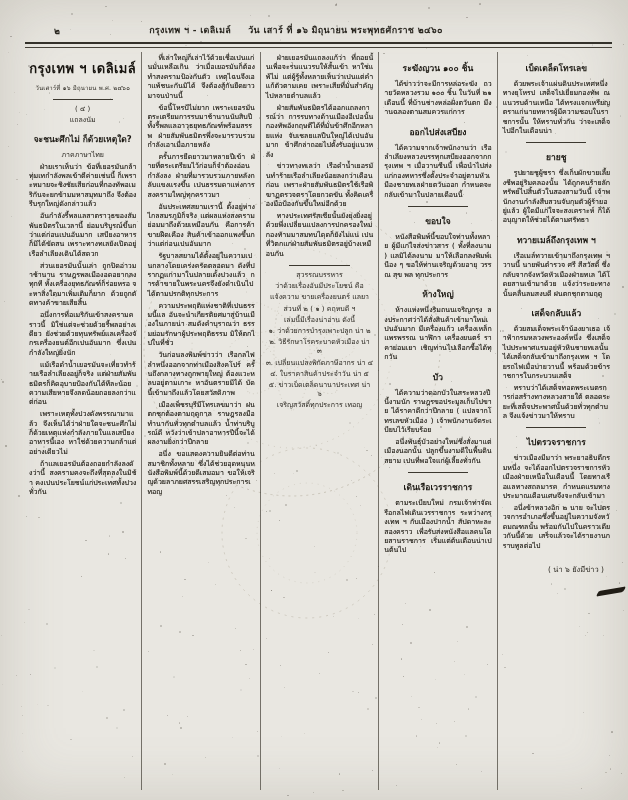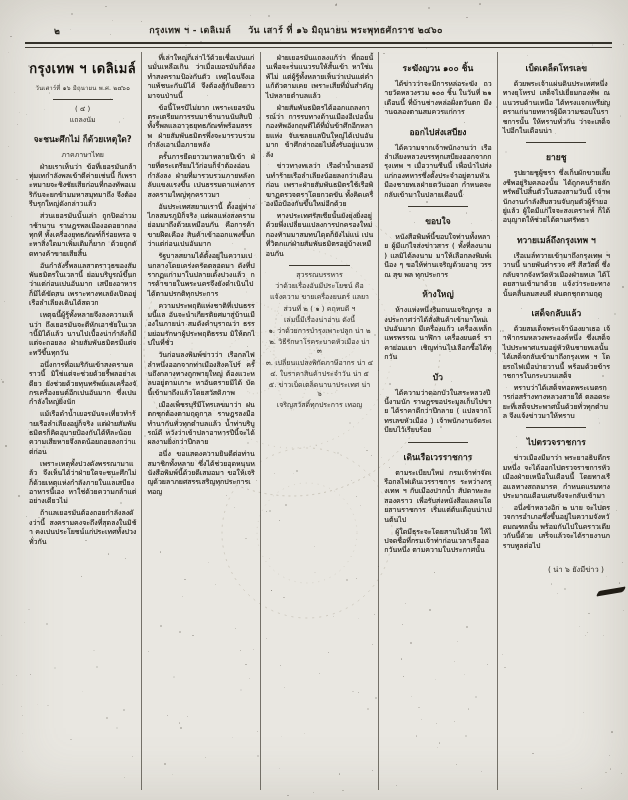--- a/index.html
+++ b/index.html
@@ -76,23 +76,22 @@
   <div class="cols">
     <div class="col">
         <div class="mast">กรุงเทพ ฯ เดลิเมล์</div>
         <div class="sub">วันเสาร์ที่ ๑๖ มิถุนายน พ.ศ. ๒๔๖๐</div>
         <div class="rule"></div>
         <div class="c">( ๔ )</div>
         <div class="c">แถลงนัม</div>
         <div class="h">จะชนะศึกไม่ ก็ด้วยเหตุใด?</div>
         <div class="c">ภาคภาษาไทย</div>
         <p class="p">ฝ่ายเราเห็นว่า ข้อที่เยอรมันกล้าทุ่มเทกำลังพลเข้าตีค่ายเช่นนี้ ก็เพราะหมายจะชิงชัยเสียก่อนที่กองทัพอเมริกันจะยกข้ามมหาสมุทมาถึง จึงต้องรีบรุกใหญ่ดังกล่าวแล้ว</p>
+        <p class="p">อันกำลังรี้พลแลสาตราวุธของสัมพันธมิตรในเวลานี้ ย่อมบริบูรณ์ขึ้นกว่าแต่ก่อนเปนอันมาก เสบียงอาหารก็มิได้ขัดสน เพราะทางทเลยังเปิดอยู่ เรือลำเลียงเดินได้สดวก</p>
         <p class="p">ส่วนเยอรมันนั้นเล่า ถูกปิดอ่าวมาช้านาน ราษฎรพลเมืองอดอยากลงทุกที ทั้งเครื่องยุทธภัณฑ์ก็ร่อยหรอ จะหาสิ่งใดมาเพิ่มเติมก็ยาก ด้วยถูกตัดทางค้าขายเสียสิ้น</p>
-        <p class="p">อันกำลังรี้พลแลสาตราวุธของสัมพันธมิตรในเวลานี้ ย่อมบริบูรณ์ขึ้นกว่าแต่ก่อนเปนอันมาก เสบียงอาหารก็มิได้ขัดสน เพราะทางทเลยังเปิดอยู่ เรือลำเลียงเดินได้สดวก</p>
-        <p class="p">เหตุฉนี้ผู้รู้ทั้งหลายจึงลงความเห็นว่า ถึงเยอรมันจะตีหักเอาชัยในเวลานี้มิได้แล้ว นานไปเบื้องน่ากำลังก็มีแต่จะถอยลง ฝ่ายสัมพันธมิตรมีแต่จะทวีขึ้นทุกวัน</p>
         <p class="p">อนึ่งการที่อเมริกันเข้าสงครามคราวนี้ มิใช่แต่จะช่วยด้วยรี้พลอย่างเดียว ยังช่วยด้วยทุนทรัพย์แลเครื่องจักรเครื่องยนต์อีกเปนอันมาก ซึ่งเปนกำลังใหญ่ยิ่งนัก</p>
         <p class="p">แม้เรือดำน้ำเยอรมันจะเที่ยวทำร้ายเรือลำเลียงอยู่ก็จริง แต่ฝ่ายสัมพันธมิตรก็คิดอุบายป้องกันได้ทีละน้อย ความเสียหายจึงลดน้อยถอยลงกว่าแต่ก่อน</p>
         <p class="p">เพราะเหตุทั้งปวงดังพรรณามาแล้ว จึงเห็นได้ว่าฝ่ายใดจะชนะศึกไม่ ก็ด้วยเหตุแห่งกำลังภายในแลเสบียงอาหารนี้เอง หาใช่ด้วยความกล้าแต่อย่างเดียวไม่</p>
         <p class="p">ถ้าแลเยอรมันต้องถอยกำลังลงดังว่านี้ สงครามคงจะถึงที่สุดลงในมิช้า คงเปนประโยชน์แก่ประเทศทั้งปวงทั่วกัน</p>
       </div>
     <div class="vr"></div>
     <div class="col">
         <p class="p">ที่เล่าใหญ่ก็เล่าไว้ด้วยเชื่อเปนแก่นมั่นเหลือเกิน ว่าเมื่อเยอรมันก็ต้องทำสงครามป้องกันตัว เหตุไฉนจึงเอาแพ้ชนะกันมิได้ จึงต้องสู้กันยืดยาวมาจนป่านนี้</p>
         <p class="p">ข้อนี้โหรป้ไม่ยาก เพราะเยอรมันตระเตรียมการรบมาช้านานนับสิบปี ทั้งรี้พลแลอาวุธยุทธภัณฑ์พร้อมสรรพ ฝ่ายสัมพันธมิตรพึ่งจะมารวบรวมกำลังเอาเมื่อภายหลัง</p>
         <p class="p">ครั้นการยืดยาวมาหลายปีเข้า ฝ่ายที่ตระเตรียมไว้ก่อนก็จำต้องอ่อนกำลังลง ฝ่ายที่มารวบรวมภายหลังกลับแขงแรงขึ้น เปนธรรมดาแห่งการสงครามใหญ่ทุกคราวมา</p>
@@ -128,24 +127,24 @@
         <p class="p">ได้ข่าวว่าจะมีการหล่อระฆัง ถวายวัดหลวงรวม ๑๐๐ ชิ้น ในวันที่ ๒๑ เดือนนี้ ที่บ้านช่างหล่อฝั่งตวันตก มีงานฉลองตามสมควรแก่การ</p>
         <div class="h">ออกไปส่งเสบียง</div>
         <p class="p">ได้ความจากเจ้าพนักงานว่า เรือลำเลียงหลวงบรรทุกเสบียงออกจากกรุงเทพ ฯ เมื่อวานซืนนี้ เพื่อนำไปส่งแก่กองทหารซึ่งตั้งประจำอยู่ตามหัวเมืองชายทเลฝ่ายตวันออก กำหนดจะกลับเข้ามาในปลายเดือนนี้</p>
         <div class="rule"></div>
         <div class="h">ขอบใจ</div>
         <p class="p">หนังสือพิมพ์นี้ขอบใจท่านทั้งหลาย ผู้มีแก่ใจส่งข่าวสาร ( ทั้งที่ลงนาม ) แลมิได้ลงนาม มาให้เลือกลงพิมพ์เนือง ๆ ขอให้ท่านเจริญด้วยอายุ วรรณ สุข พล ทุกประการ</p>
         <div class="h">ห้างใหญ่</div>
         <p class="p">ห้างแห่งหนึ่งริมถนนเจริญกรุง ลงประกาศว่าได้สั่งสินค้าเข้ามาใหม่เปนอันมาก มีเครื่องแก้ว เครื่องเหล็ก แพรพรรณ นาฬิกา เครื่องยนตร์ ราคาย่อมเยา เชิญท่านไปเลือกซื้อได้ทุกวัน</p>
         <div class="h">บัว</div>
         <p class="p">ได้ความว่าดอกบัวในสระหลวงปีนี้งามนัก ราษฎรขอประมูลเก็บไปขาย ได้ราคาดีกว่าปีกลาย ( แปลจากโทรเลขหัวเมือง ) เจ้าพนักงานจัดระเบียบไว้เรียบร้อย</p>
+        <p class="p">อนึ่งพันธุ์บัวอย่างใหม่ซึ่งสั่งมาแต่เมืองนอกนั้น ปลูกขึ้นงามดีในพื้นดินสยาม เปนที่พอใจแก่ผู้เลี้ยงทั่วกัน</p>
         <div class="rule"></div>
         <div class="h">เดินเรือเวรราชการ</div>
         <p class="p">ตามระเบียบใหม่ กรมเจ้าท่าจัดเรือกลไฟเดินเวรราชการ ระหว่างกรุงเทพ ฯ กับเมืองปากน้ำ สัปดาหะละสองคราว เพื่อรับส่งหนังสือแลคนโดยสานราชการ เริ่มแต่ต้นเดือนน่าเปนต้นไป</p>
-        <p class="p">ผู้ใดมีธุระจะโดยสานไปด้วย ให้ไปจดชื่อที่กรมเจ้าท่าก่อนเวลาเรือออกวันหนึ่ง ตามความในประกาศนั้น</p>
       </div>
     <div class="vr"></div>
     <div class="col">
         <div class="h">เบ็ดเตล็ดโทรเลข</div>
         <p class="p">ด้วยพระเจ้าแผ่นดินประเทศหนึ่งทางยุโหรป เสด็จไปเยี่ยมกองทัพ ณ แนวรบด้านเหนือ ได้ทรงแจกเหรียญตราแก่นายทหารผู้มีความชอบในราชการนั้น ให้ทราบทั่วกัน ว่าจะเสด็จไปอีกในเดือนน่า</p>
         <div class="rule"></div>
         <div class="h">ยายชู</div>
         <p class="p">รูปยายชูผู้ชรา ซึ่งเก็บผักขายเลี้ยงชีพอยู่ริมคลองนั้น ได้ถูกคนร้ายลักทรัพย์ไปสิ้นตัวในสองสามวันนี้ เจ้าพนักงานกำลังสืบสวนจับกุมตัวผู้ร้ายอยู่แล้ว ผู้ใดมีแก่ใจจะสงเคราะห์ ก็ได้อนุญาตให้ช่วยได้ตามศรัทธา</p>
         <div class="h">ทวายเมล์ถึงกรุงเทพ ฯ</div>
         <p class="p">เรือเมล์ทวายเข้ามาถึงกรุงเทพ ฯ วานนี้ นายพันตำรวจ ศรี สีสวัสดิ์ ซึ่งกลับจากจังหวัดหัวเมืองฝ่ายทเล ได้โดยสานเข้ามาด้วย แจ้งว่าระยะทางนั้นคลื่นลมสงบดี ฝนตกชุกตามฤดู</p>

